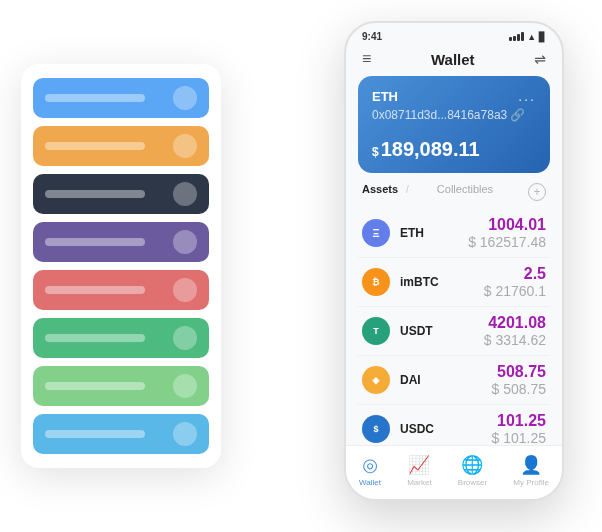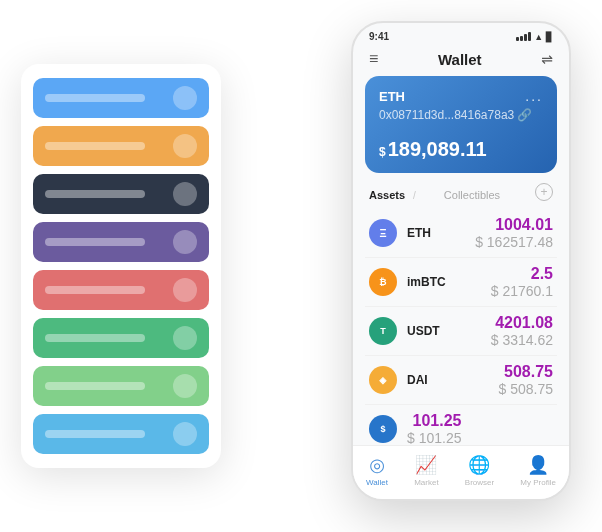--- a/index.html
+++ b/index.html
@@ -68,21 +68,21 @@
     .card-dark { background: #2d3748; }
     .card-purple { background: #6b5b9e; }
     .card-red { background: #e07070; }
     .card-green { background: #4dba7f; }
     .card-light-green { background: #82d08a; }
     .card-sky { background: #5ab8e8; }
 
     
     .phone {
       position: absolute;
-      right: 10px;
+      right: 17px;
       top: 0;
       width: 220px;
       height: 480px;
       background: #f8f9fa;
       border-radius: 32px;
       border: 2px solid #e0e0e0;
       box-shadow: 0 16px 50px rgba(0,0,0,0.18);
       overflow: hidden;
       display: flex;
       flex-direction: column;
@@ -190,21 +190,21 @@
 
     .eth-card-dollar {
       font-size: 12px;
       margin-right: 2px;
     }
 
     
     .assets-header {
       display: flex;
       justify-content: space-between;
-      align-items: flex-end;
+      align-items: flex-start;
       padding: 0 16px 8px;
     }
 
     .assets-tabs {
       display: flex;
       gap: 8px;
       align-items: center;
       font-size: 11px;
     }
 
@@ -478,20 +478,21 @@
         <div class="asset-icon dai-coin">◈</div>
         <span class="asset-name">DAI</span>
         <div class="asset-values">
           <div class="asset-amount">508.75</div>
           <div class="asset-usd">$ 508.75</div>
         </div>
       </div>
 
       <div class="asset-row">
         <div class="asset-icon usdc-coin">$</div>
+        <span class="asset-name">USDC</span>
         <div class="asset-values">
           <div class="asset-amount">101.25</div>
           <div class="asset-usd">$ 101.25</div>
         </div>
       </div>
 
       <div class="asset-row">
         <div class="asset-icon tft-coin">🌿</div>
         <span class="asset-name">TFT</span>
         <div class="asset-values">

